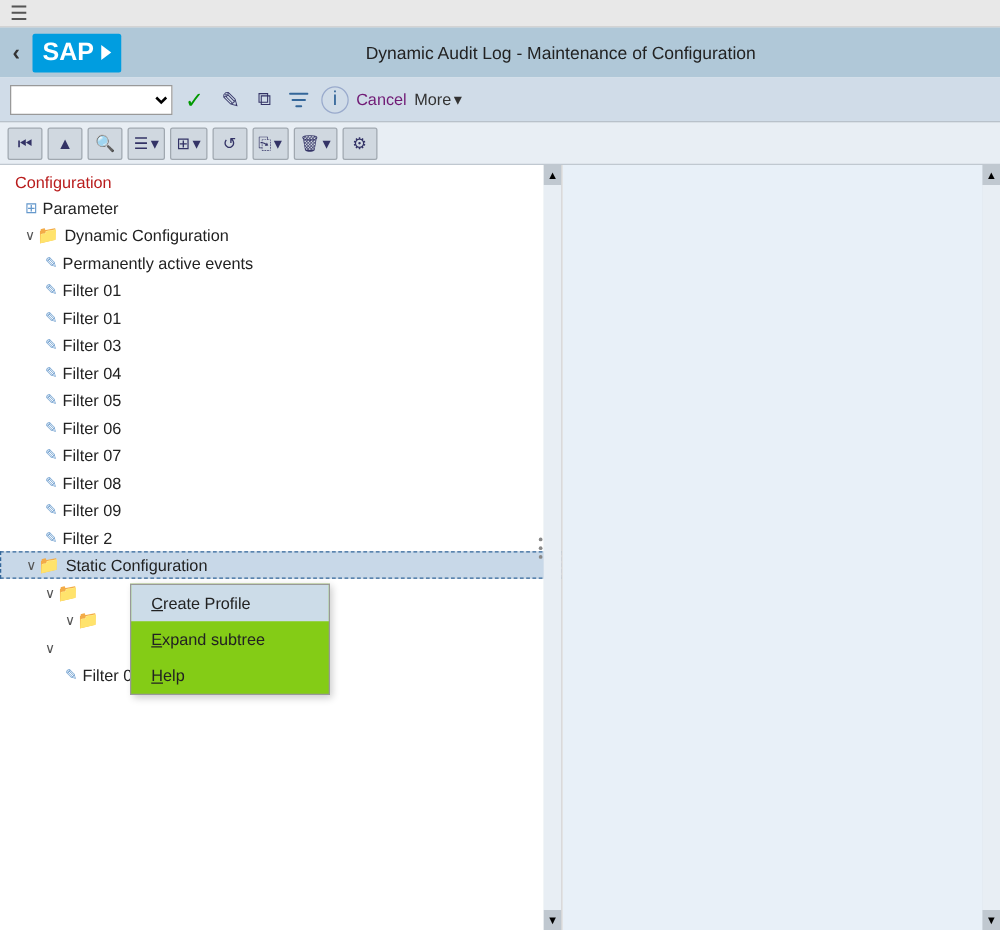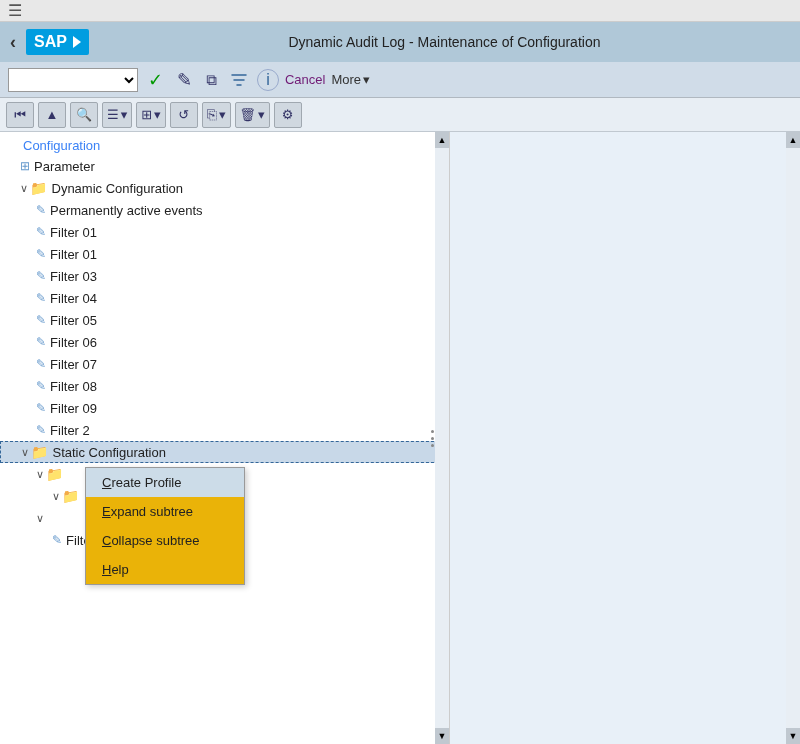--- a/index.html
+++ b/index.html
@@ -34,21 +34,21 @@
       border: none;
       color: #333;
       font-size: 18px;
       cursor: pointer;
       font-weight: bold;
     }
     .sap-logo {
       background: #009de0;
       color: white;
       font-weight: bold;
-      font-size: 16px;
+      font-size: 20px;
       padding: 4px 8px;
       border-radius: 2px;
       display: flex;
       align-items: center;
       gap: 2px;
     }
     .sap-logo-triangle {
       width: 0;
       height: 0;
       border-left: 8px solid white;
@@ -149,24 +149,24 @@
     
     .tree-panel {
       width: 450px;
       background: white;
       border-right: 1px solid #ccc;
       overflow-y: auto;
       position: relative;
     }
 
     .section-label {
-      color: #3b82f6;
+      color: #b91c1c;
       font-weight: normal;
       font-size: 13px;
-      padding: 6px 8px 2px 23px;
+      padding: 6px 8px 2px 12px;
     }
 
     .tree-item {
       display: flex;
       align-items: center;
       padding: 2px 8px;
       cursor: pointer;
       font-size: 13px;
       color: #222;
       height: 22px;
@@ -189,23 +189,23 @@
 
     
     .right-panel {
       flex: 1;
       background: #e8f0f8;
     }
 
     
     .context-menu {
       position: absolute;
-      left: 85px;
+      left: 104px;
       top: 335px;
-      background: #eab308;
+      background: #84cc16;
       border: 1px solid #999;
       box-shadow: 2px 2px 6px rgba(0,0,0,0.2);
       z-index: 100;
       min-width: 160px;
     }
     .context-menu-item {
       padding: 7px 16px;
       cursor: pointer;
       font-size: 13px;
       color: #222;
@@ -383,23 +383,20 @@
     </div>
 
     <div class="context-menu">
       <div class="context-menu-item active">
         <span><span class="underline">C</span>reate Profile</span>
       </div>
       <div class="context-menu-item">
         <span><span class="underline">E</span>xpand subtree</span>
       </div>
       <div class="context-menu-item">
-        <span><span class="underline">C</span>ollapse subtree</span>
-      </div>
-      <div class="context-menu-item">
         <span><span class="underline">H</span>elp</span>
       </div>
     </div>
 
   </div>
 
   <div class="right-panel">
 
     <div style="position:absolute; right:0; top:0; width:14px; height:100%; background:#d8dfe8; display:flex; flex-direction:column;">
       <div style="height:16px; background:#c0c8d0; display:flex; align-items:center; justify-content:center; font-size:9px;">▲</div>

